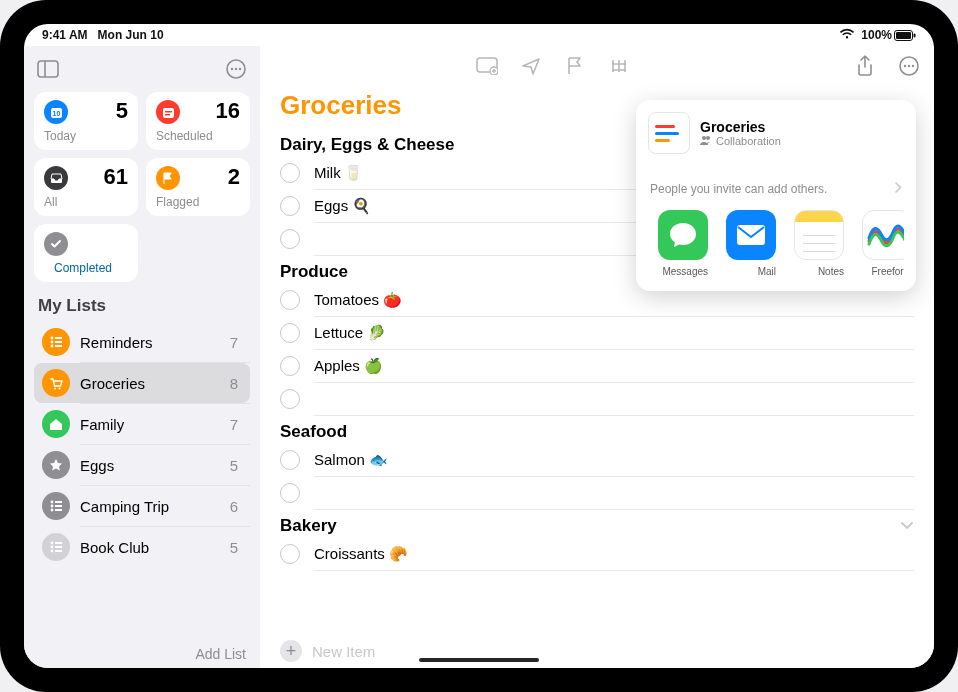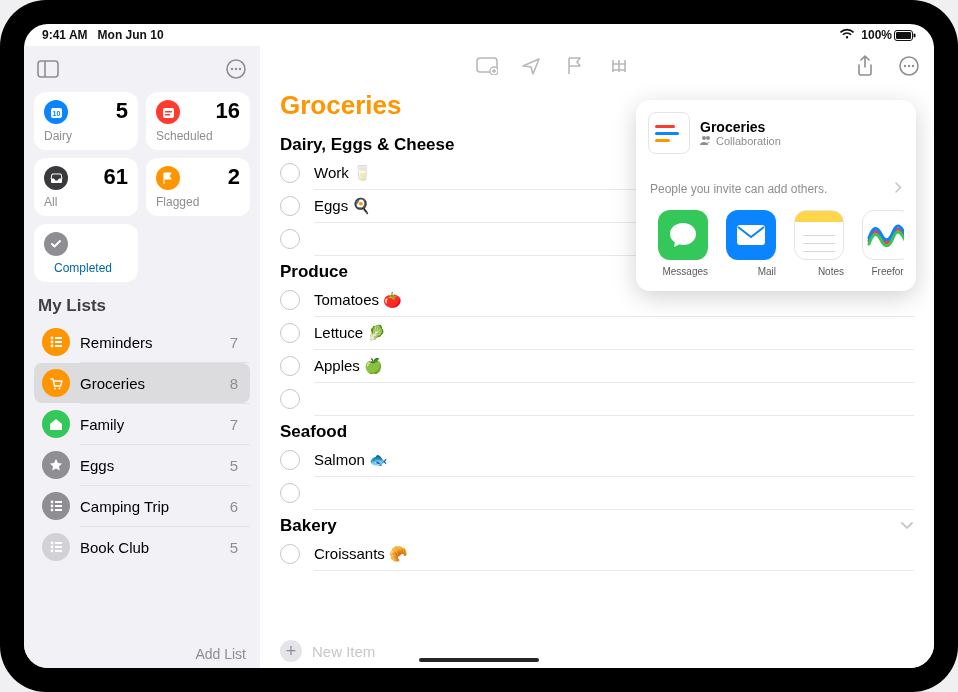--- a/index.html
+++ b/index.html
@@ -126,21 +126,21 @@
 
         <div class="smart-grid">
           <div class="smart-card">
             <div class="smart-icon" style="background:#0a84ff">
               <svg width="13" height="13" viewBox="0 0 13 13">
                   <rect x="1" y="2" width="11" height="10" rx="2" fill="#fff"></rect>
                   <text x="6.5" y="10" text-anchor="middle" font-size="7" fill="#0a84ff" font-weight="700">10</text>
                 </svg>
             </div>
             <div class="count">5</div>
-            <div class="label">Dairy</div>
+            <div class="label">Today</div>
           </div>
           <div class="smart-card">
             <div class="smart-icon" style="background:#ff3b30">
               <svg width="13" height="13" viewBox="0 0 13 13">
                   <rect x="1" y="2" width="11" height="10" rx="2" fill="#fff"></rect>
                   <rect x="3" y="5" width="7" height="1.5" fill="#ff3b30"></rect>
                   <rect x="3" y="8" width="5" height="1.5" fill="#ff3b30"></rect>
                 </svg>
             </div>
             <div class="count">16</div>
@@ -299,21 +299,21 @@
               </svg>
           </div>
         </div>
 
         <div class="list-title">Groceries</div>
         <div id="sections-container">
             <div class="section-h">Dairy, Eggs &amp; Cheese</div>
             <div class="items">
               <div class="item-row">
                 <div class="circle"></div>
-                <span class="item-text">Work 🥛</span>
+                <span class="item-text">Milk 🥛</span>
               </div>
               <div class="item-sep"></div>
               <div class="item-row">
                 <div class="circle"></div>
                 <span class="item-text">Eggs 🍳</span>
               </div>
               <div class="item-sep"></div>
               <div class="item-row empty">
                 <div class="circle"></div>
                 <span class="item-text">.</span>

